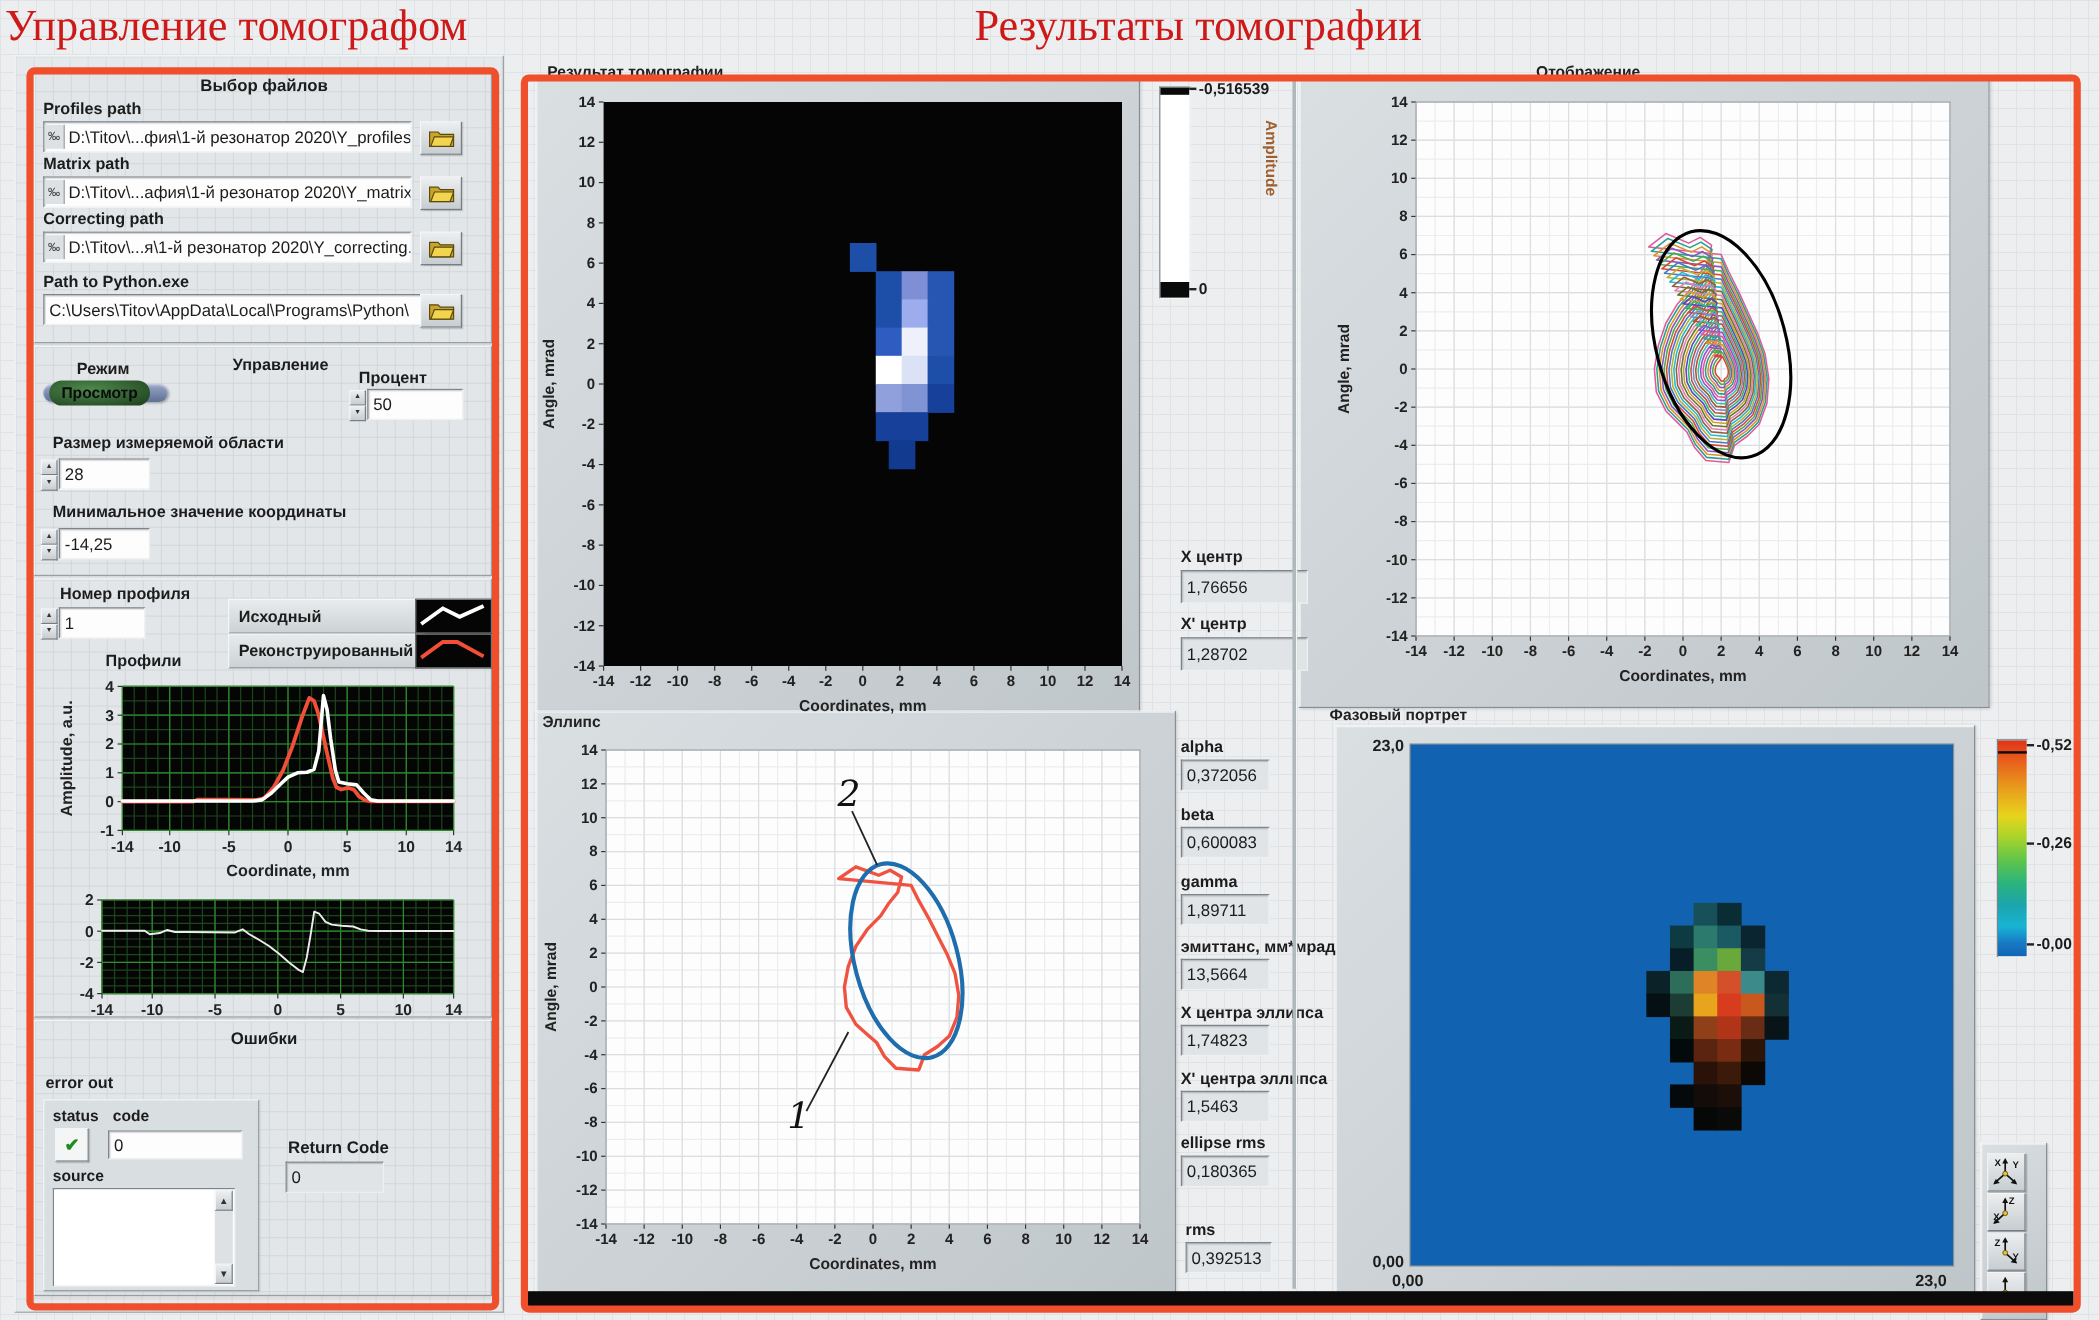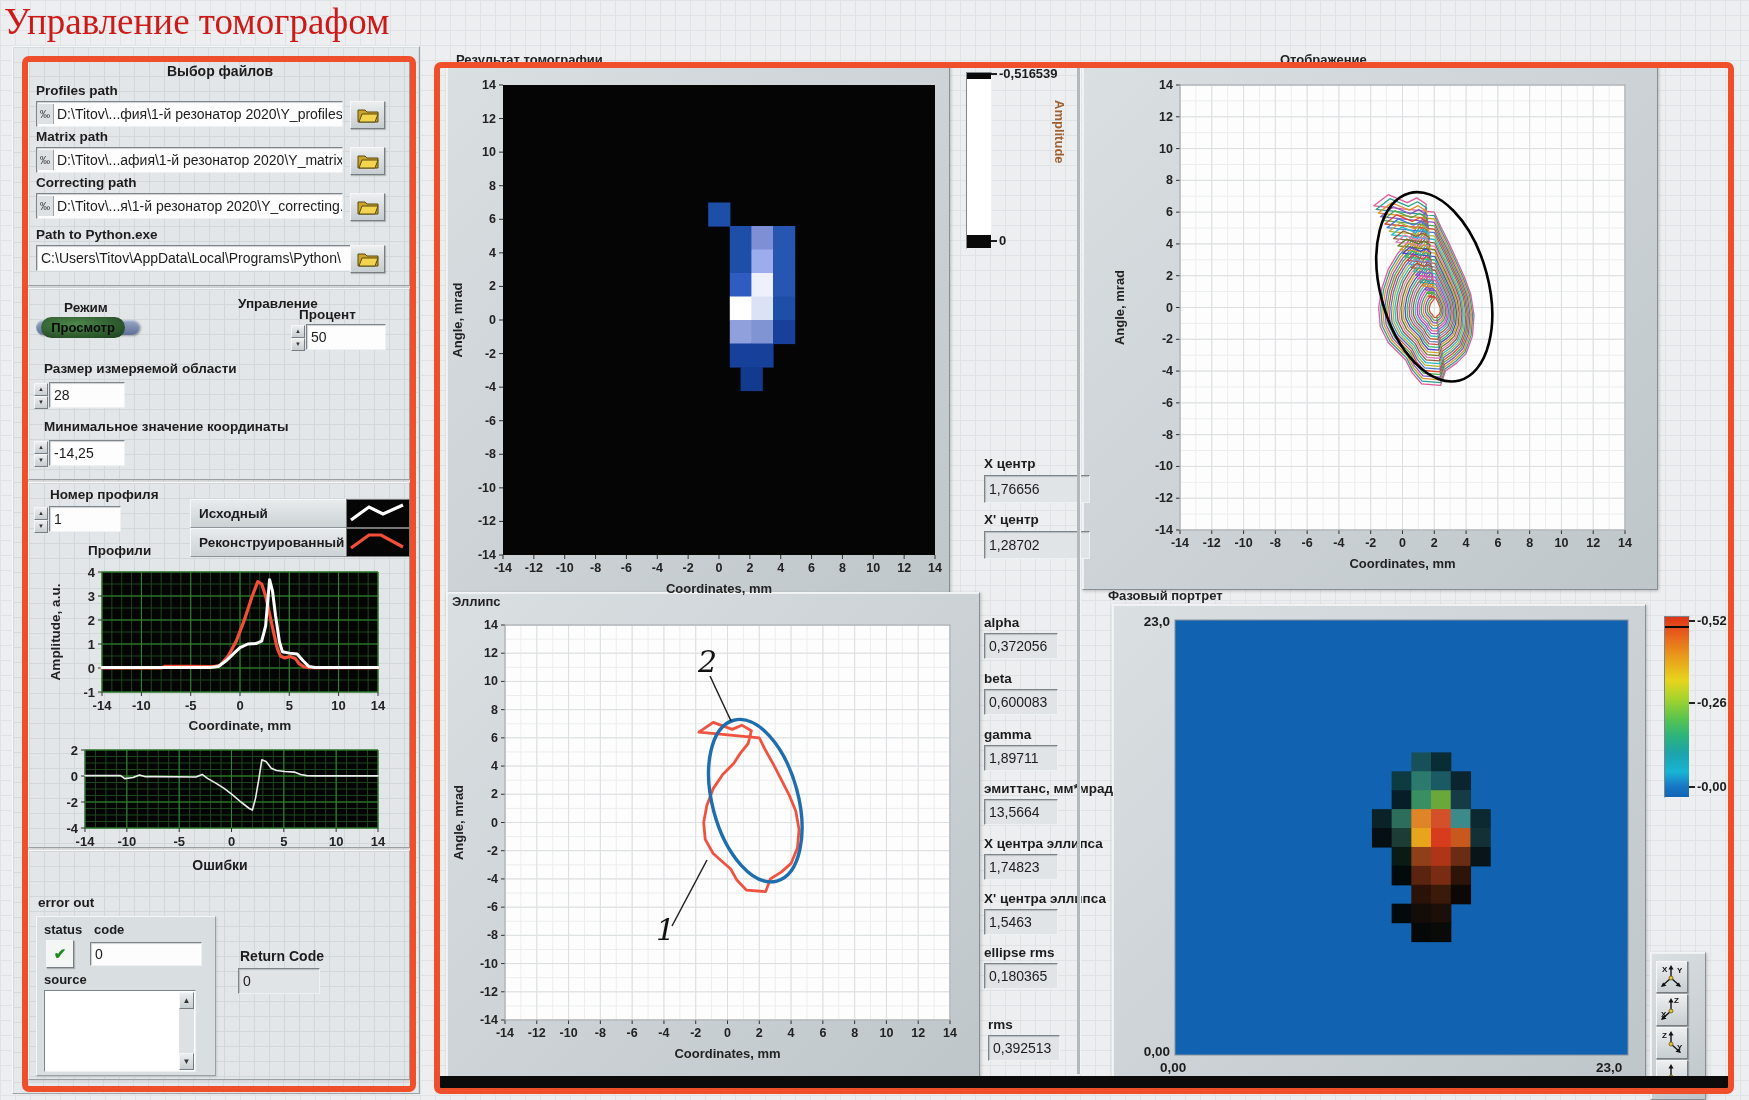--- a/index.html
+++ b/index.html
@@ -58,20 +58,21 @@
     justify-content:center;font-size:10px;color:#333;margin-right:3px;flex:none;}
   .projbtn{position:absolute;width:30px;height:30px;background:linear-gradient(#eceeef,#c7cdd1);border:1px solid;
     border-color:#f4f6f7 #767e84 #767e84 #f4f6f7;box-shadow:1px 1px 1px rgba(0,0,0,.25);}
 </style>
 </head>
 <body>
 
 <div id="screen">
 
   <div class="main-title" style="left:4px;top:0px;">Управление томографом</div>
+  <div class="main-title" style="left:812px;top:0px;">Результаты томографии</div>
 
   <div class="panel" style="left:12px;top:46px;width:406px;height:1046px;"></div>
 
   <div class="sec" style="left:28px;top:60px;width:380px;height:224px;"></div>
   <div class="hdr" style="left:60px;top:63px;width:320px;">Выбор файлов</div>
 
   <div class="lbl" style="left:36px;top:83px;">Profiles path</div>
   <div class="fld" style="left:36px;top:101px;width:305px;height:24px;padding:0;">
     <span class="pathglyph">‰</span>
     <span>D:\Titov\...фия\1-й резонатор 2020\Y_profiles.txt</span>
@@ -113,21 +114,21 @@
   </div>
   <div class="btn" style="left:350px;top:245px;width:33px;height:26px;">
     <svg width="22" height="16" viewBox="0 0 22 16">
         <path d="M1,3 h7 l2,2 h11 v10 h-20 z" fill="#caa32a" stroke="#5a4a10"></path>
         <path d="M2,15 L5,7 h16 l-3,8 z" fill="#f2d44e" stroke="#5a4a10"></path>
       </svg>
   </div>
 
   <div class="sec" style="left:28px;top:288px;width:380px;height:190px;"></div>
   <div class="lbl" style="left:64px;top:300px;">Режим</div>
-  <div class="lbl" style="left:194px;top:296px;padding-left:44px;">Управление</div>
+  <div class="lbl" style="left:194px;top:296px;">Управление</div>
   <div class="lbl" style="left:299px;top:307px;">Процент</div>
   <div class="mode-oval" style="left:36px;top:320px;width:104px;height:15px;">
     <div class="mode-inner">Просмотр</div>
   </div>
   <div class="spin" style="left:291px;top:325px;">
     <span>▲</span>
     <span>▼</span>
   </div>
   <div class="fld" style="left:306px;top:324px;width:70px;height:24px;">50</div>
 

